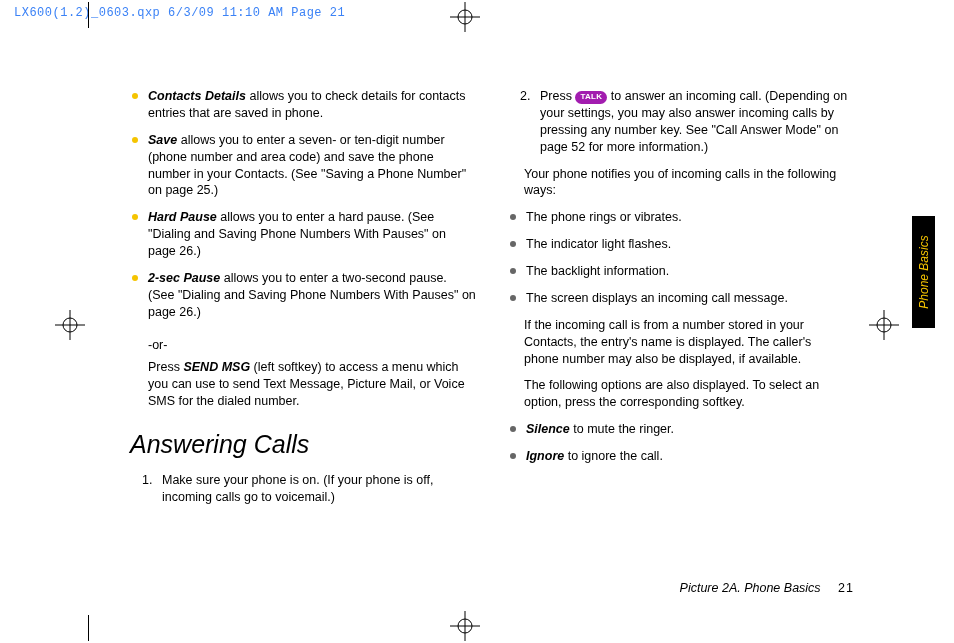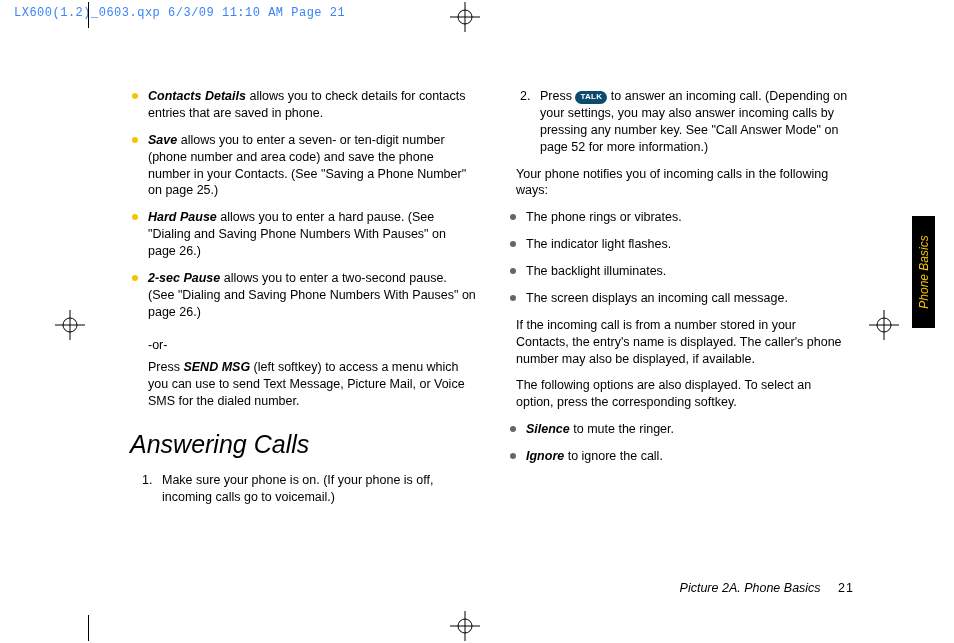--- a/index.html
+++ b/index.html
@@ -72,31 +72,31 @@
   }
 
   ol.steps { list-style: none; padding-left: 18px; }
   ol.steps > li { position: relative; margin-bottom: 10px; padding-left: 14px; }
   ol.steps > li .num {
     position: absolute; left: -6px; top: 0;
   }
 
   .talk-btn {
     display: inline-block;
-    background: #0c4a6e;
+    background: #a21caf;
     color: #fff;
     font-size: 8px;
     font-weight: bold;
     padding: 1.5px 5px;
     border-radius: 7px;
     vertical-align: 1px;
     letter-spacing: 0.3px;
   }
 
-  p.body { margin: 10px 8px; }
+  p.body { margin: 10px 16px; }
 
   .footer {
     position: absolute;
     right: 70px;
     bottom: 28px;
     font-size: 12.5px;
     font-style: italic;
     color: #000;
   }
   .footer .page-num { margin-left: 14px; font-style: normal; letter-spacing: 1px; }
@@ -196,21 +196,21 @@
           <span class="num">2.</span>
           <span>Press </span><span class="talk-btn">TALK</span><span> to answer an incoming call. (Depending on your settings, you may also answer incoming calls by  pressing any number key. See "Call Answer Mode" on page 52  for more information.)</span>
         </li>
       </ol>
 
       <p class="body">Your phone notifies you of incoming calls in the following ways:</p>
 
       <ul class="bullets dark">
         <li><span>The phone rings or vibrates.</span></li>
         <li><span>The indicator light flashes.</span></li>
-        <li><span>The backlight illuminates.</span></li>
+        <li><span>The backlight information.</span></li>
         <li><span>The screen displays an incoming call message.</span></li>
       </ul>
 
       <p class="body">If the incoming call is from a number stored in your Contacts, the entry's name is displayed. The caller's phone number may also be displayed, if available.</p>
       <p class="body">The following options are also displayed. To select an option, press the corresponding softkey.</p>
 
       <ul class="bullets dark">
         <li><span class="bold-ital">Silence</span><span> to mute the ringer.</span></li>
         <li><span class="bold-ital">Ignore</span><span> to ignore the call.</span></li>
       </ul>

